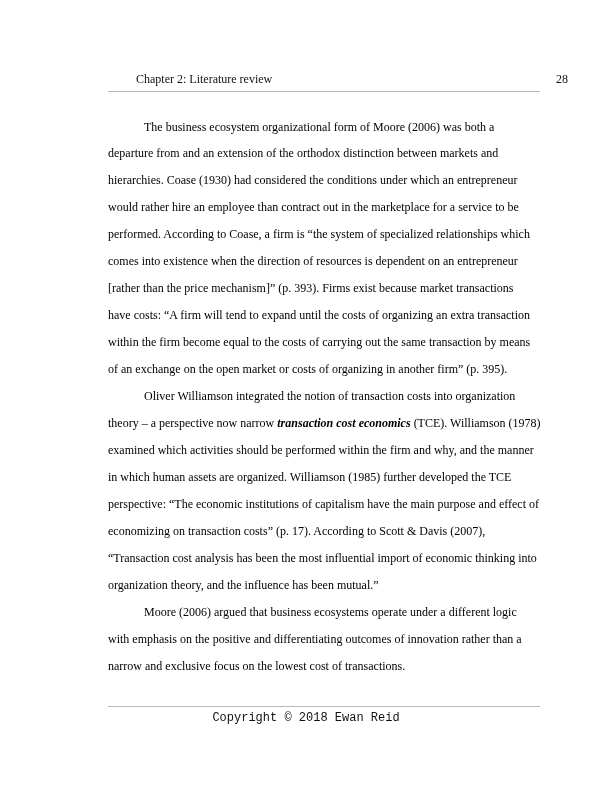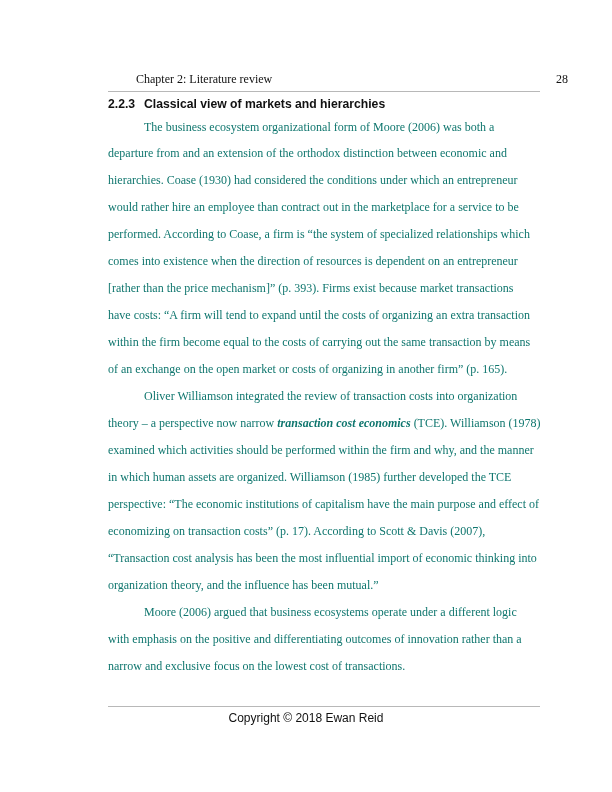--- a/index.html
+++ b/index.html
@@ -9,54 +9,51 @@
       font-family: "Liberation Serif", serif; font-size: 12px; color: #111; margin-left: 28px; }
     .header .left { position: absolute; left: 0; top: 0; }
     .header .right { position: absolute; right: 0; top: 0; }
     .rule { position: absolute; left: 108px; width: 432px; height: 0; border-top: 1px solid #b8b8b8; }
     .rule.top { top: 91px; }
     .rule.bottom { top: 706px; }
     .section-heading { position: absolute; left: 108px; top: 97px; font-family: "Liberation Sans", sans-serif;
       font-weight: bold; font-size: 12.2px; color: #111; white-space: nowrap; }
     .section-heading .num { display: inline-block; width: 36px; }
     .line { position: absolute; left: 108px; font-family: "Liberation Serif", serif; font-size: 12px;
-      color: #0f766e; white-space: nowrap; }
+      color: #000000; white-space: nowrap; }
     .line.indent { left: 144px; }
     .line i { font-style: italic; font-weight: bold; }
     .footer { position: absolute; left: 0; width: 612px; top: 711px; text-align: center;
-      font-family: Liberation Sans, sans-serif; font-size: 12px; color: #111; }
+      font-family: Liberation Mono, monospace; font-size: 12px; color: #111; }
   </style>
 </head>
 <body>
 
 <div class="page">
 
   <div class="header">
     <span class="left">Chapter 2: Literature review</span>
     <span class="right">28</span>
   </div>
   <div class="rule top"></div>
 
-  <div class="section-heading">
-    <span class="num">2.2.3</span><span>Classical view of markets and hierarchies</span>
-  </div>
 
   <div>
     <div class="line indent" style="top:120px">The business ecosystem organizational form of Moore (2006) was both a</div>
-    <div class="line" style="top:146px">departure from and an extension of the orthodox distinction between economic and</div>
+    <div class="line" style="top:146px">departure from and an extension of the orthodox distinction between markets and</div>
     <div class="line" style="top:173px">hierarchies.  Coase (1930) had considered the conditions under which an entrepreneur</div>
     <div class="line" style="top:200px">would rather hire an employee than contract out in the marketplace for a service to be</div>
     <div class="line" style="top:227px">performed.  According to Coase, a firm is “the system of specialized relationships which</div>
     <div class="line" style="top:254px">comes into existence when the direction of resources is dependent on an entrepreneur</div>
     <div class="line" style="top:281px">[rather than the price mechanism]” (p. 393).  Firms exist because market transactions</div>
     <div class="line" style="top:308px">have costs: “A firm will tend to expand until the costs of organizing an extra transaction</div>
     <div class="line" style="top:335px">within the firm become equal to the costs of carrying out the same transaction by means</div>
-    <div class="line" style="top:362px">of an exchange on the open market or costs of organizing in another firm” (p. 165).</div>
+    <div class="line" style="top:362px">of an exchange on the open market or costs of organizing in another firm” (p. 395).</div>
 
-    <div class="line indent" style="top:389px">Oliver Williamson integrated the review of transaction costs into organization</div>
+    <div class="line indent" style="top:389px">Oliver Williamson integrated the notion of transaction costs into organization</div>
     <div class="line" style="top:416px"><span>theory – a perspective now narrow </span><i>transaction cost economics</i><span> (TCE).  Williamson (1978)</span></div>
     <div class="line" style="top:443px">examined which activities should be performed within the firm and why, and the manner</div>
     <div class="line" style="top:470px">in which human assets are organized.  Williamson (1985) further developed the TCE</div>
     <div class="line" style="top:497px">perspective: “The economic institutions of capitalism have the main purpose and effect of</div>
     <div class="line" style="top:524px">economizing on transaction costs” (p. 17).  According to Scott &amp; Davis (2007),</div>
     <div class="line" style="top:551px">“Transaction cost analysis has been the most influential import of economic thinking into</div>
     <div class="line" style="top:578px">organization theory, and the influence has been mutual.”</div>
 
     <div class="line indent" style="top:605px">Moore (2006) argued that business ecosystems operate under a different logic</div>
     <div class="line" style="top:632px">with emphasis on the positive and differentiating outcomes of innovation rather than a</div>

